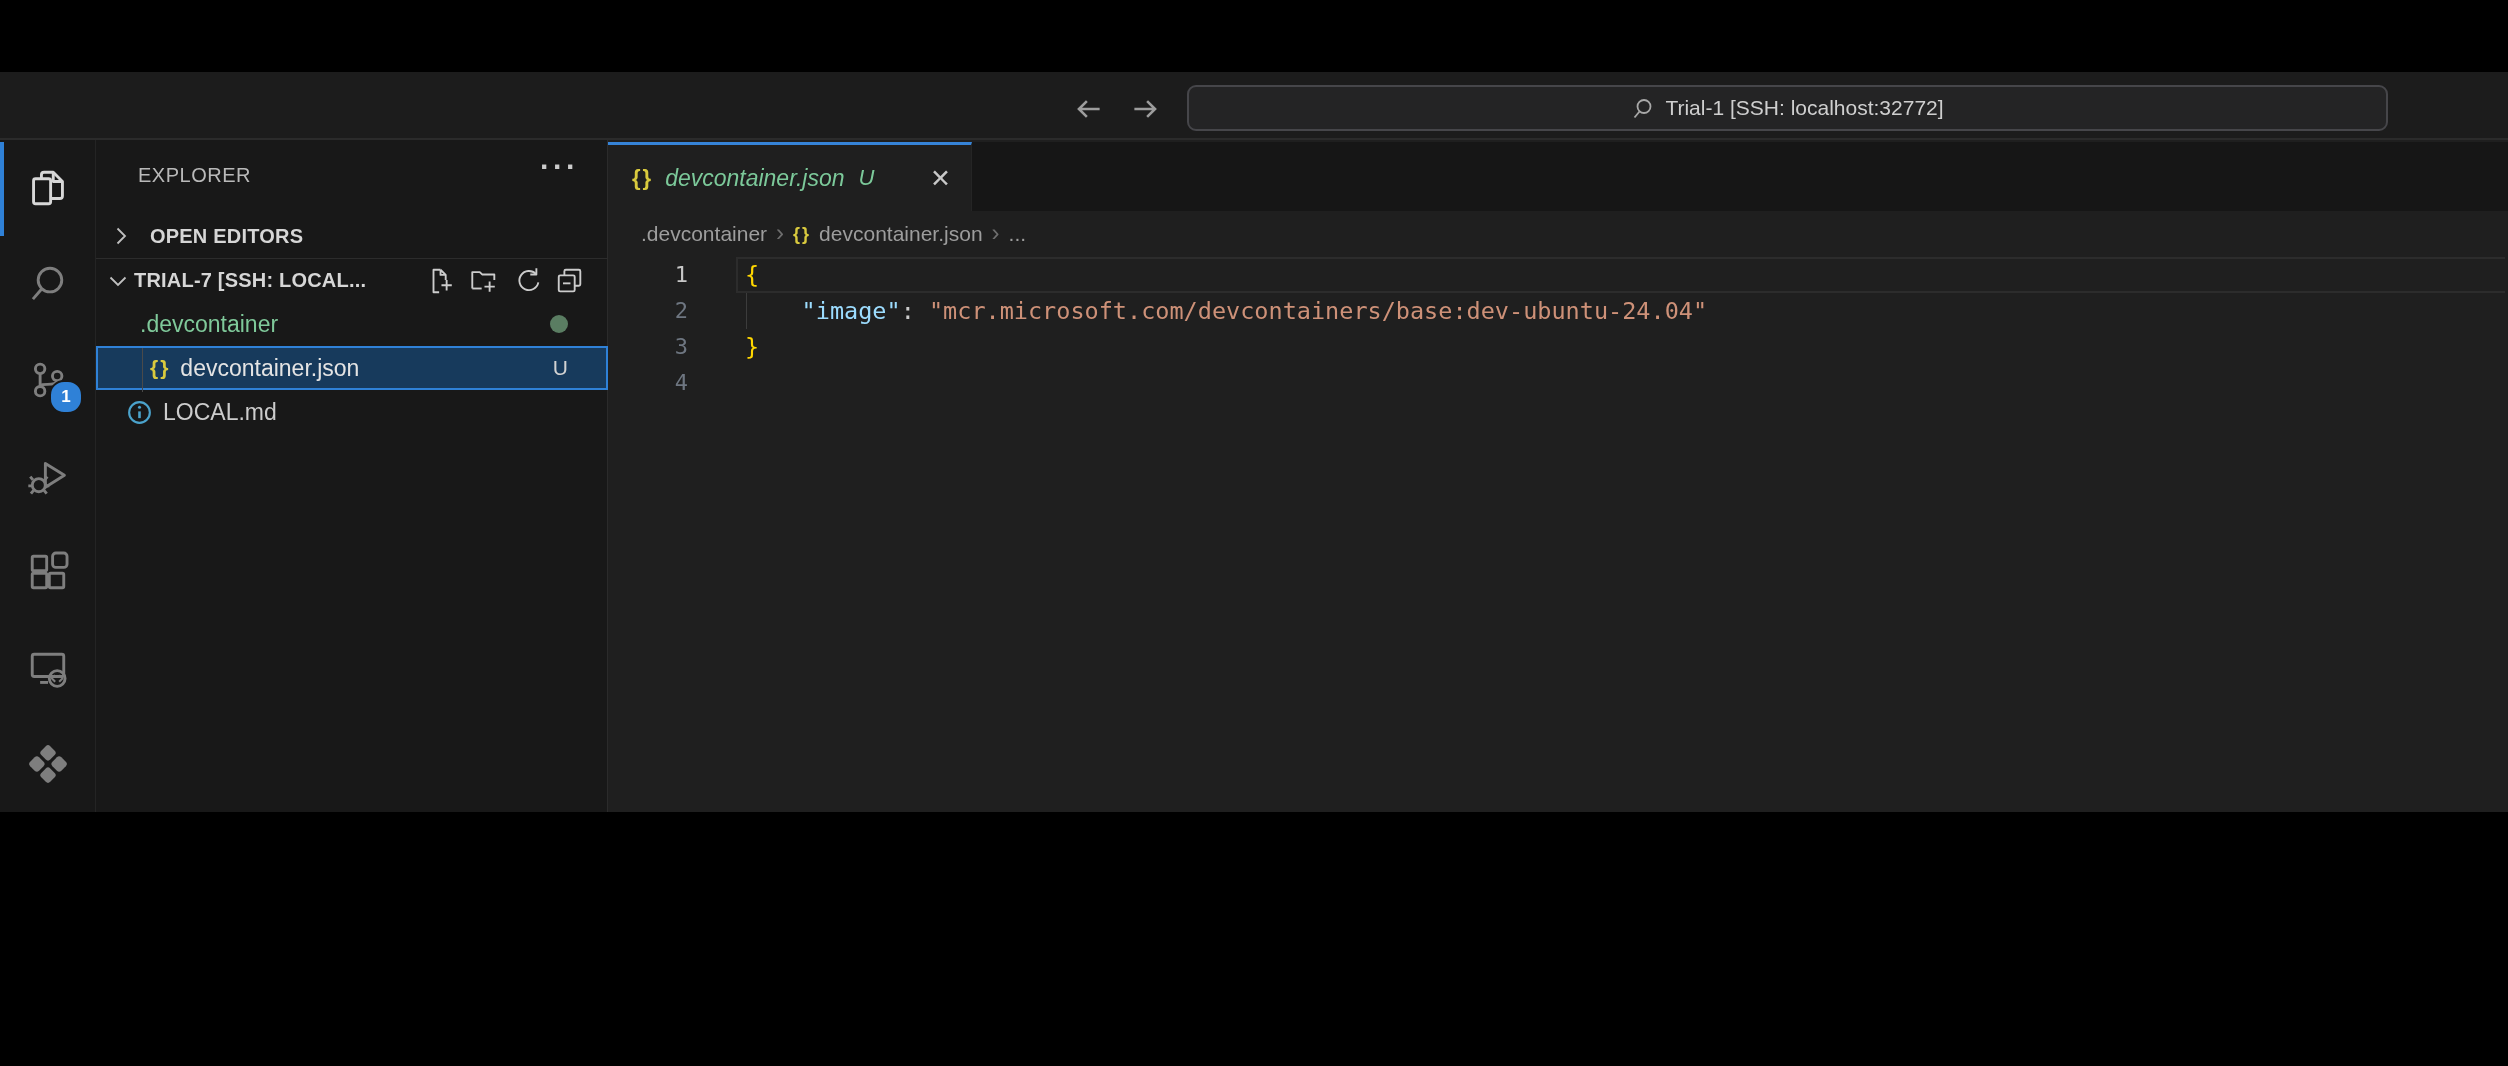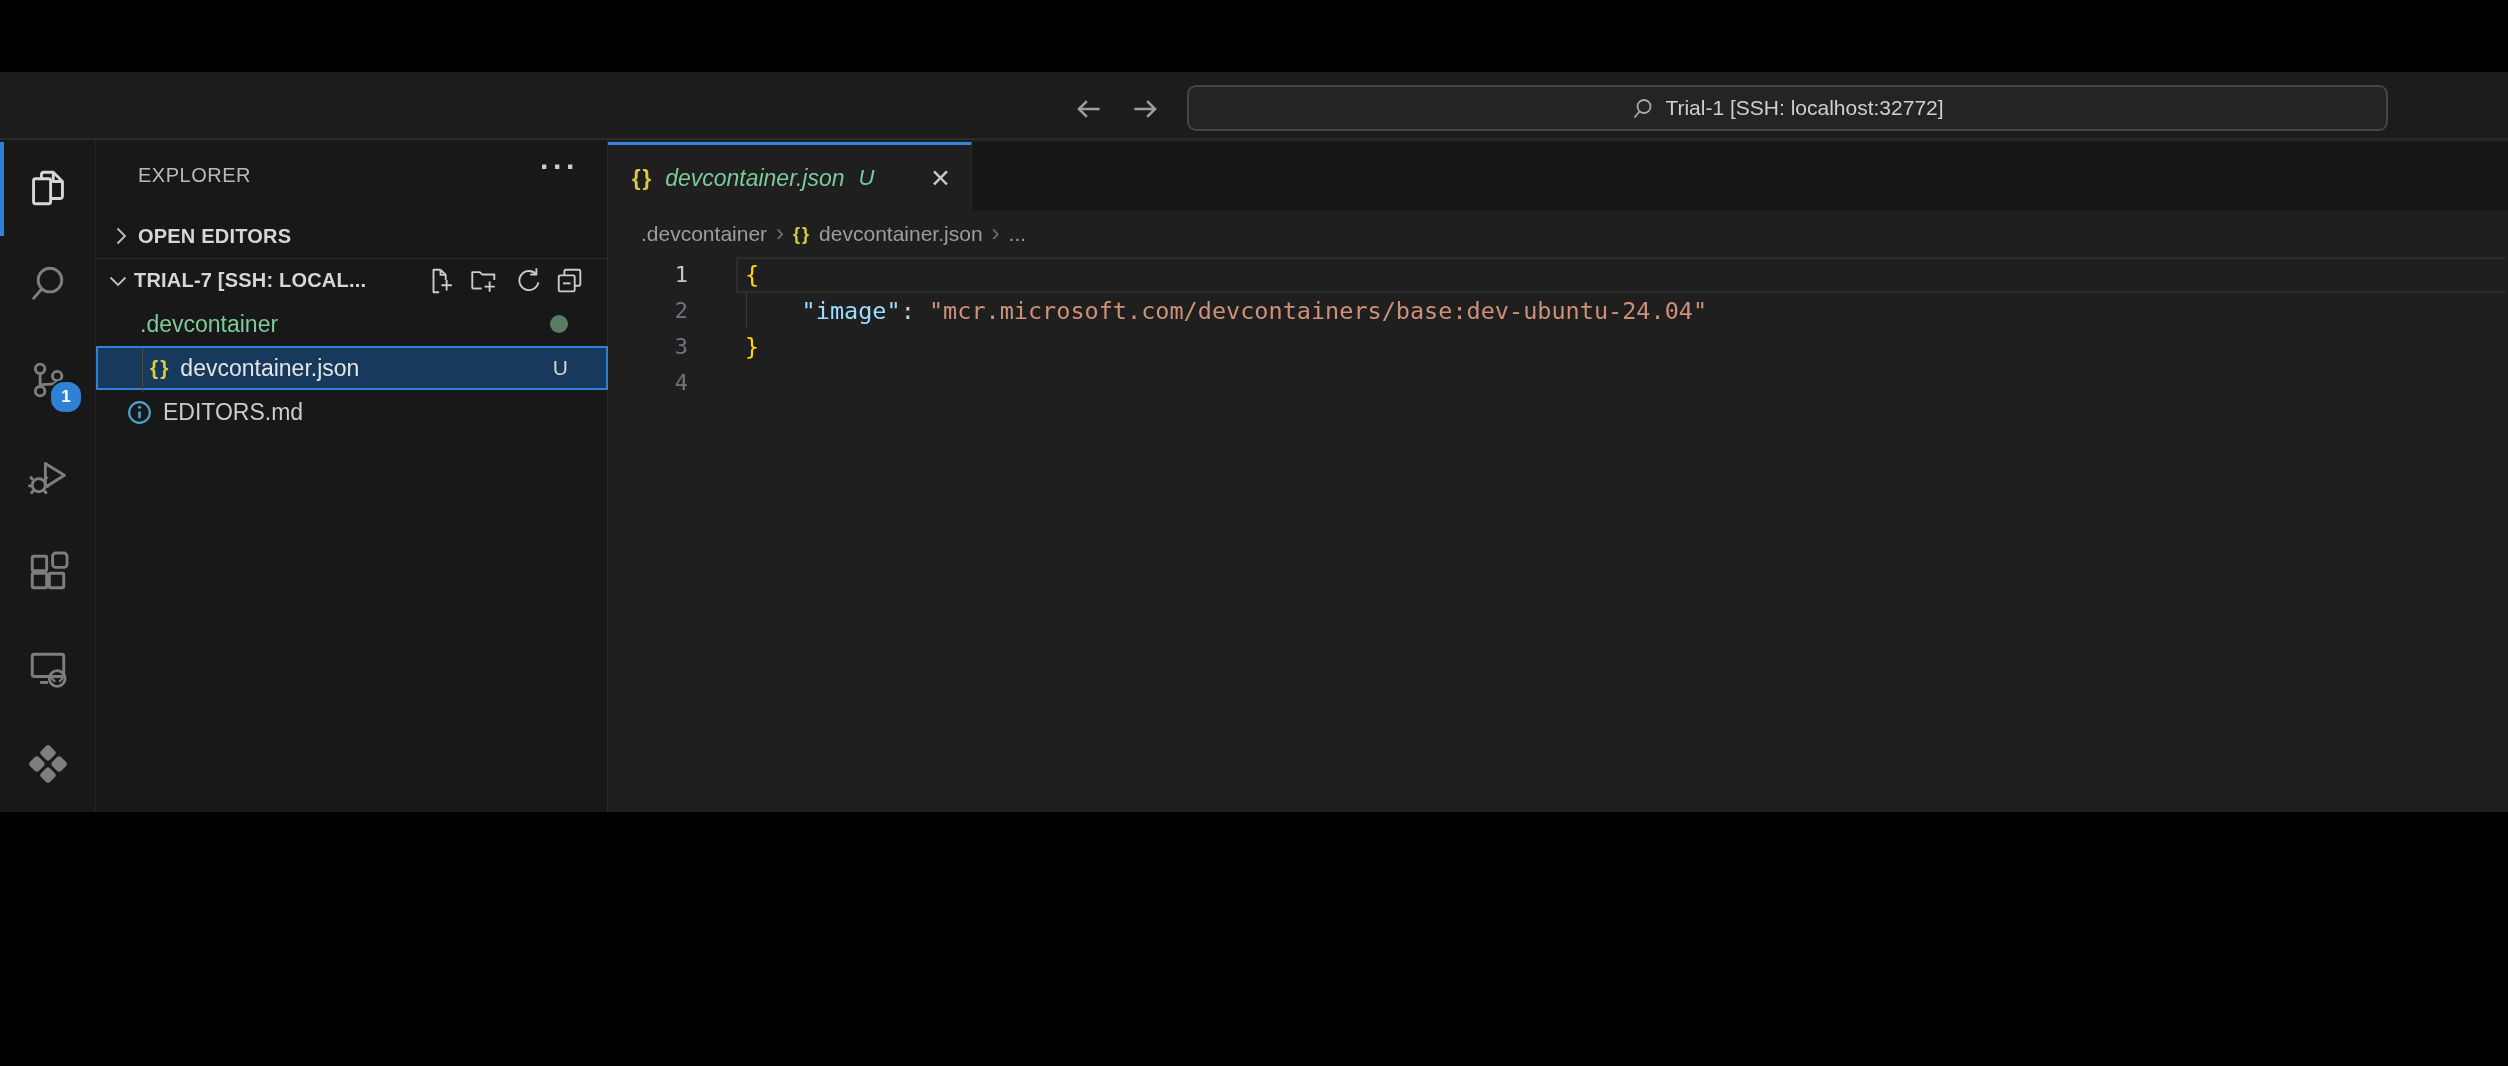--- a/index.html
+++ b/index.html
@@ -36,21 +36,21 @@
   #sidebar{left:96px;top:140px;width:512px;height:926px;background:#181818;
            border-right:1px solid #2b2b2b;box-sizing:border-box;text-align:center;}
   #sidebar-header{position:absolute;left:0;top:0;width:100%;height:70px;}
   #sidebar-title{position:absolute;left:42px;top:24px;font-size:20px;color:#b9b9b9;letter-spacing:.5px;}
   #sidebar-more{position:absolute;right:28px;top:10px;font-size:30px;letter-spacing:3px;
                 color:#cccccc;font-weight:700;cursor:pointer;}
   .row{position:absolute;left:0;width:512px;height:44px;display:flex;align-items:center;
        box-sizing:border-box;cursor:pointer;}
   .row .chev{width:26px;height:26px;color:#c0c0c0;flex:0 0 auto;}
   .sec-label{font-weight:700;font-size:20px;color:#d6d6d6;white-space:nowrap;letter-spacing:.2px;}
-  #open-editors-row{top:74px;padding-left:12px;gap:4px;}
+  #open-editors-row{top:74px;padding-left:12px;gap:16px;}
   #section-row{top:118px;padding-left:9px;gap:3px;border-top:1px solid #2c2c2c;}
   #section-actions{margin-left:auto;display:flex;gap:13px;padding-right:23px;}
   #section-actions .act{width:30px;height:30px;color:#cccccc;cursor:pointer;}
   #tree{position:absolute;left:0;top:162px;width:512px;}
   .trow{position:absolute;left:0;width:512px;height:44px;display:flex;align-items:center;
         box-sizing:border-box;cursor:pointer;}
   .trow.selected{background:#173a5c;border:2px solid #2f81d7;}
   .tlabel{font-size:23px;color:#cccccc;white-space:nowrap;}
   .tlabel.green{color:#7fc99a;}
   .trow.selected .tlabel{color:#e4e4e4;}
@@ -232,21 +232,21 @@
           <span class="braces">{}</span>
           <span class="tlabel ">devcontainer.json</span>
           <span class="tbadge">U</span>
         </div>
         <div class="trow" style="top: 88px; padding-left: 30px; gap: 10px;">
           <span class="info-ic"><svg viewBox="0 0 24 24" fill="none" stroke="currentColor" stroke-width="1.9">
               <circle cx="12" cy="12" r="9.2"></circle>
               <path d="M12 11 v6" stroke-width="2.3"></path>
               <circle cx="12" cy="7.3" r="1.35" fill="currentColor" stroke="none"></circle>
             </svg></span>
-          <span class="tlabel ">EDITORS.md</span>
+          <span class="tlabel ">LOCAL.md</span>
         </div>
       </div>
   </div>
 
   <div id="editor" class="abs">
     <div id="tab-bar">
       <div id="tab">
         <span class="braces">{}</span>
         <span id="tab-label">devcontainer.json</span>
         <span id="tab-git">U</span>

